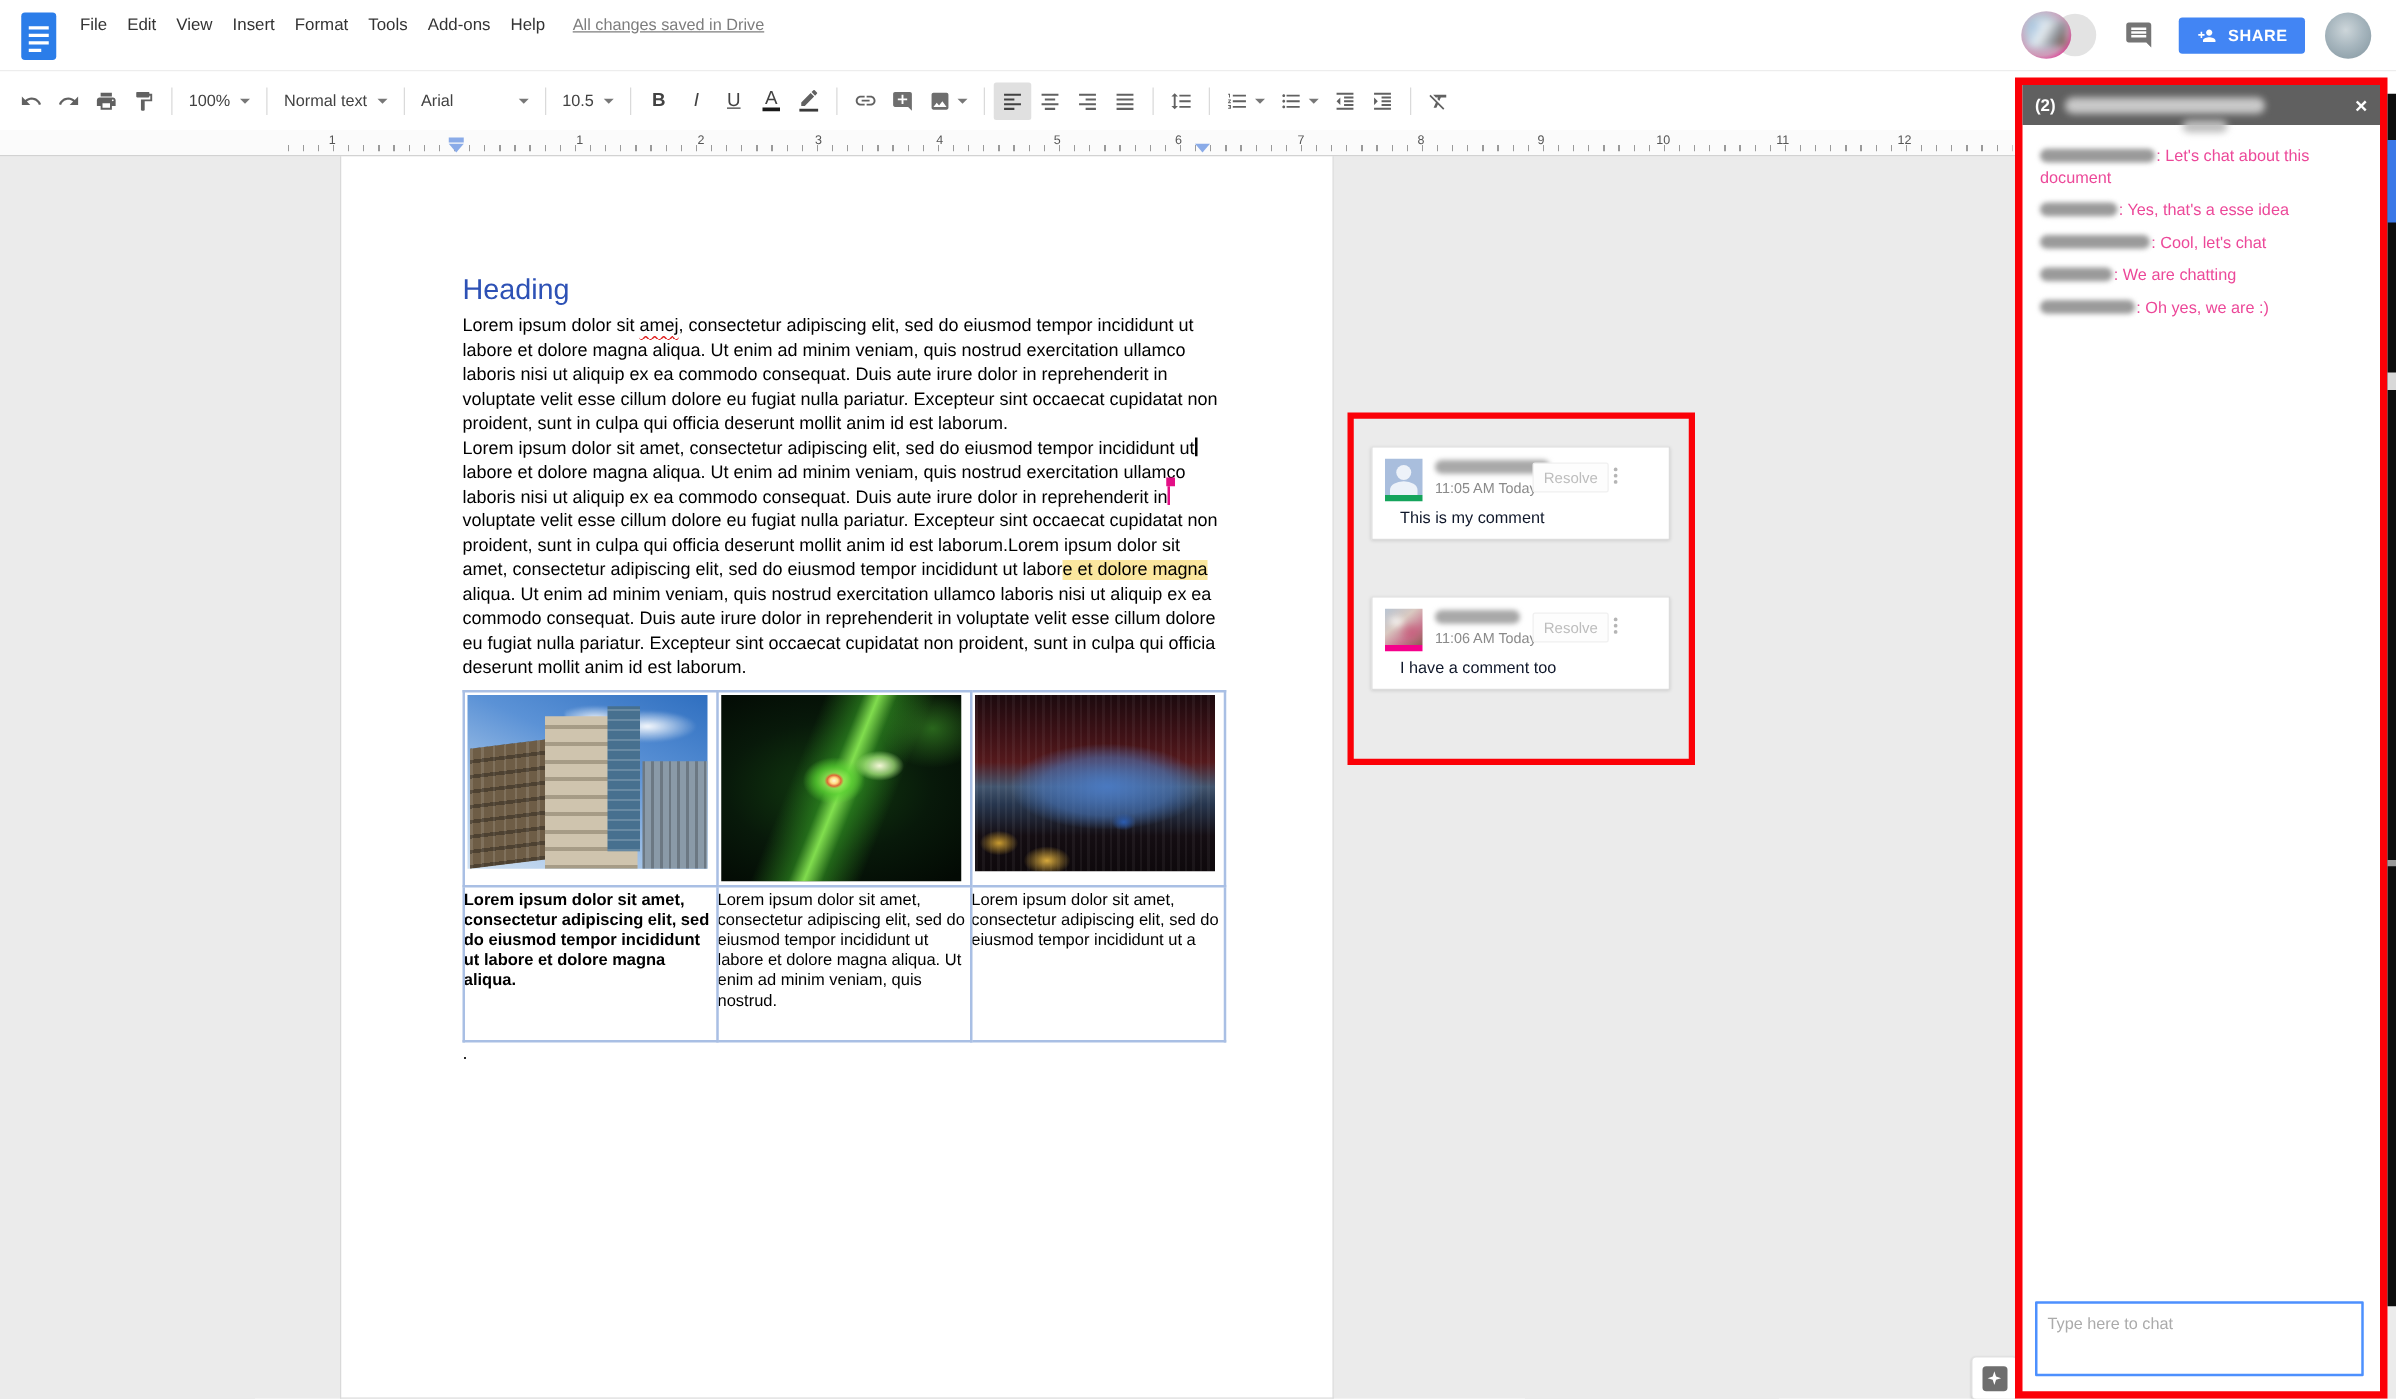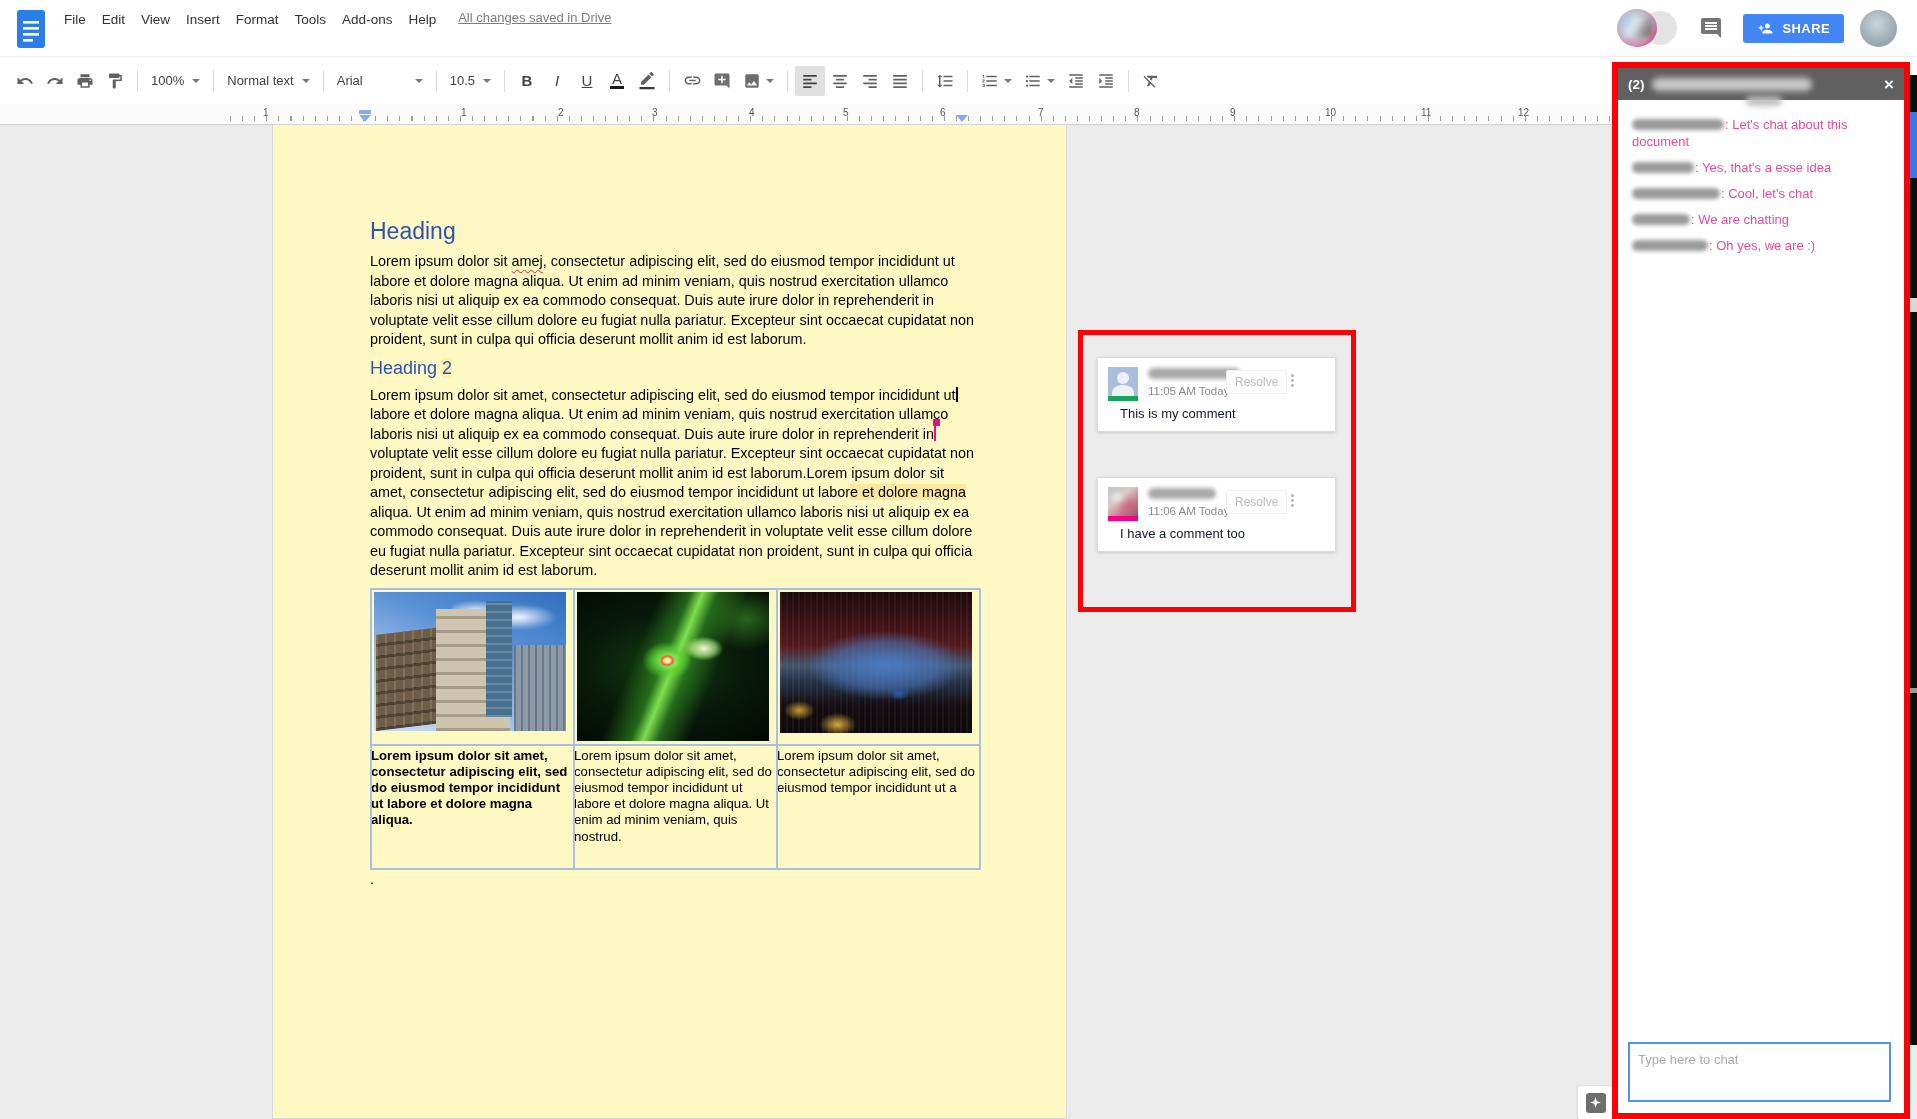--- a/index.html
+++ b/index.html
@@ -6,21 +6,21 @@
   body{width:1917px;height:1119px;position:relative;overflow:hidden;background:#fff;
        font-family:"Liberation Sans","DejaVu Sans",sans-serif;color:#222}
 
   
   .topbar{position:absolute;left:0;top:0;width:1917px;height:56px;background:#fff;z-index:5}
   .docs-icon{position:absolute;left:16px;top:9px;width:30px;height:40px}
   .title-area{position:absolute;left:64px;top:7px}
   .title-row{display:flex;align-items:center;gap:12px;height:24px}
   .doc-title{font-size:18px;color:#000}
   .star-ic{font-size:16px;color:#9e9e9e;line-height:1}
-  .menu-row{display:flex;margin-top:3px;margin-left:-8px}
+  .menu-row{display:flex;align-items:center;margin-top:3px;margin-left:-8px}
   .menu-item{font-size:13.5px;color:#333;padding:2px 8px;border-radius:2px;cursor:default}
   .saved-status{font-size:13px;color:#7d7d7d;text-decoration:underline;margin-left:14px}
   .topbar-right{position:absolute;right:20px;top:9px;display:flex;align-items:center;gap:16px}
   .collab-avatars{position:relative;width:62px;height:38px}
   .collab-b{position:absolute;left:26px;top:2px;width:34px;height:34px;border-radius:50%;background:#e3e3e3}
   .collab-a{position:absolute;left:0;top:0;width:40px;height:38px;border-radius:50%;
             background:radial-gradient(circle at 40% 38%,#d9e2ec 0%,#bcc9d6 28%,#cf9ab8 62%,#e6007e 92%);overflow:hidden}
   .collab-a .smudge{position:absolute;left:6px;top:8px;width:30px;height:20px;background:
      linear-gradient(120deg,#8fb4d8 0%,#e8eef2 40%,#8a8f96 70%,#7b4a3a 100%);filter:blur(3px)}
   .cmt-top-btn{width:32px;height:28px;display:flex;align-items:center;justify-content:center}
@@ -56,21 +56,21 @@
          border-top:1px solid #ececec;border-bottom:1px solid #d2d2d2;z-index:3}
   .ruler-ticks{position:absolute;left:230px;top:12px;width:1380px;height:5px;
      background:repeating-linear-gradient(90deg,#9a9a9a 0 1px,transparent 1px 12.1px)}
   .ruler-num{position:absolute;top:3px;font-size:10px;color:#555}
   .ind-marker{position:absolute;top:11px;width:0;height:0;border-left:6px solid transparent;
      border-right:6px solid transparent;border-top:7px solid #8aabe8}
   .ind-bar{position:absolute;top:6px;width:12px;height:4px;background:#8aabe8}
 
   
   .canvas{position:absolute;left:0;top:123px;width:1917px;height:996px;background:#ebebeb}
-  .page{position:absolute;left:272px;top:0;width:795px;height:996px;background:#fef9c3;
+  .page{position:absolute;left:272px;top:0;width:795px;height:996px;background:#ffffff;
         border:1px solid #d9d9d9;border-top:none;box-sizing:border-box}
   .doc{position:absolute;left:97px;top:95px;width:604px;font-size:14.4px;line-height:19.5px;color:#000}
   .doc-h1{font-size:23px;line-height:27px;color:#2d51b5;font-weight:400;margin:0 0 7px}
   .doc-h2{font-size:18px;line-height:21px;color:#2d51b5;font-weight:400;margin:8px 0 7px}
   .doc p{margin:0}
   .misspell{text-decoration:underline;text-decoration-style:wavy;text-decoration-color:#e02020;
             text-decoration-thickness:1px;text-underline-offset:3px}
   .hl-com{background:#fbe79e}
   .hl-yel{background:#fdf2ae}
   .caret-black{display:inline-block;width:2px;height:15px;background:#000;vertical-align:-2px}
@@ -387,21 +387,20 @@
   <span class="ind-bar" style="left:359px"></span>
   <span class="ind-marker" style="left:359px"></span>
   <span class="ind-marker" style="left:956px"></span>
 </div>
 
 <div class="canvas">
   <div class="page">
     <div class="doc">
       <div class="doc-h1">Heading</div>
       <p><span>Lorem ipsum dolor sit </span><span class="misspell">amej</span><span>, consectetur adipiscing elit, sed do eiusmod tempor incididunt ut labore et dolore magna aliqua. Ut enim ad minim veniam, quis nostrud exercitation ullamco laboris nisi ut aliquip ex ea commodo consequat. Duis aute irure dolor in reprehenderit in voluptate velit esse cillum dolore eu fugiat nulla pariatur. Excepteur sint occaecat cupidatat non proident, sunt in culpa qui officia deserunt mollit anim id est laborum.</span></p>
-      <div class="doc-h2"><span>Heading </span><span class="hl-yel">2</span></div>
       <p><span>Lorem ipsum dolor sit amet, consectetur adipiscing elit, sed do eiusmod tempor incididunt ut</span><span class="caret-black"></span><span> labore et dolore magna aliqua. Ut enim ad minim veniam, quis nostrud exercitation ullamco laboris nisi ut aliquip ex ea commodo consequat. Duis aute irure dolor in reprehenderit in</span><span class="caret-pink"></span><span> voluptate velit esse cillum dolore eu fugiat nulla pariatur. Excepteur sint occaecat cupidatat non proident, sunt in culpa qui officia deserunt mollit anim id est laborum.Lorem ipsum dolor sit amet, consectetur adipiscing elit, sed do eiusmod tempor incididunt ut labor</span><span class="hl-com">e et dolore magna</span><span> aliqua. Ut enim ad minim veniam, quis nostrud exercitation ullamco laboris nisi ut aliquip ex ea commodo consequat. Duis aute irure dolor in reprehenderit in voluptate velit esse cillum dolore eu fugiat nulla pariatur. Excepteur sint occaecat cupidatat non proident, sunt in culpa qui officia deserunt mollit anim id est laborum.</span></p>
 
       <table class="doc-table">
         <tbody>
             <tr class="imgrow">
           <td>
             <div class="ph img-building" style="height:139px">
               <div class="cloud"></div>
                   <div class="b1"></div>
                   <div class="b2"></div>

